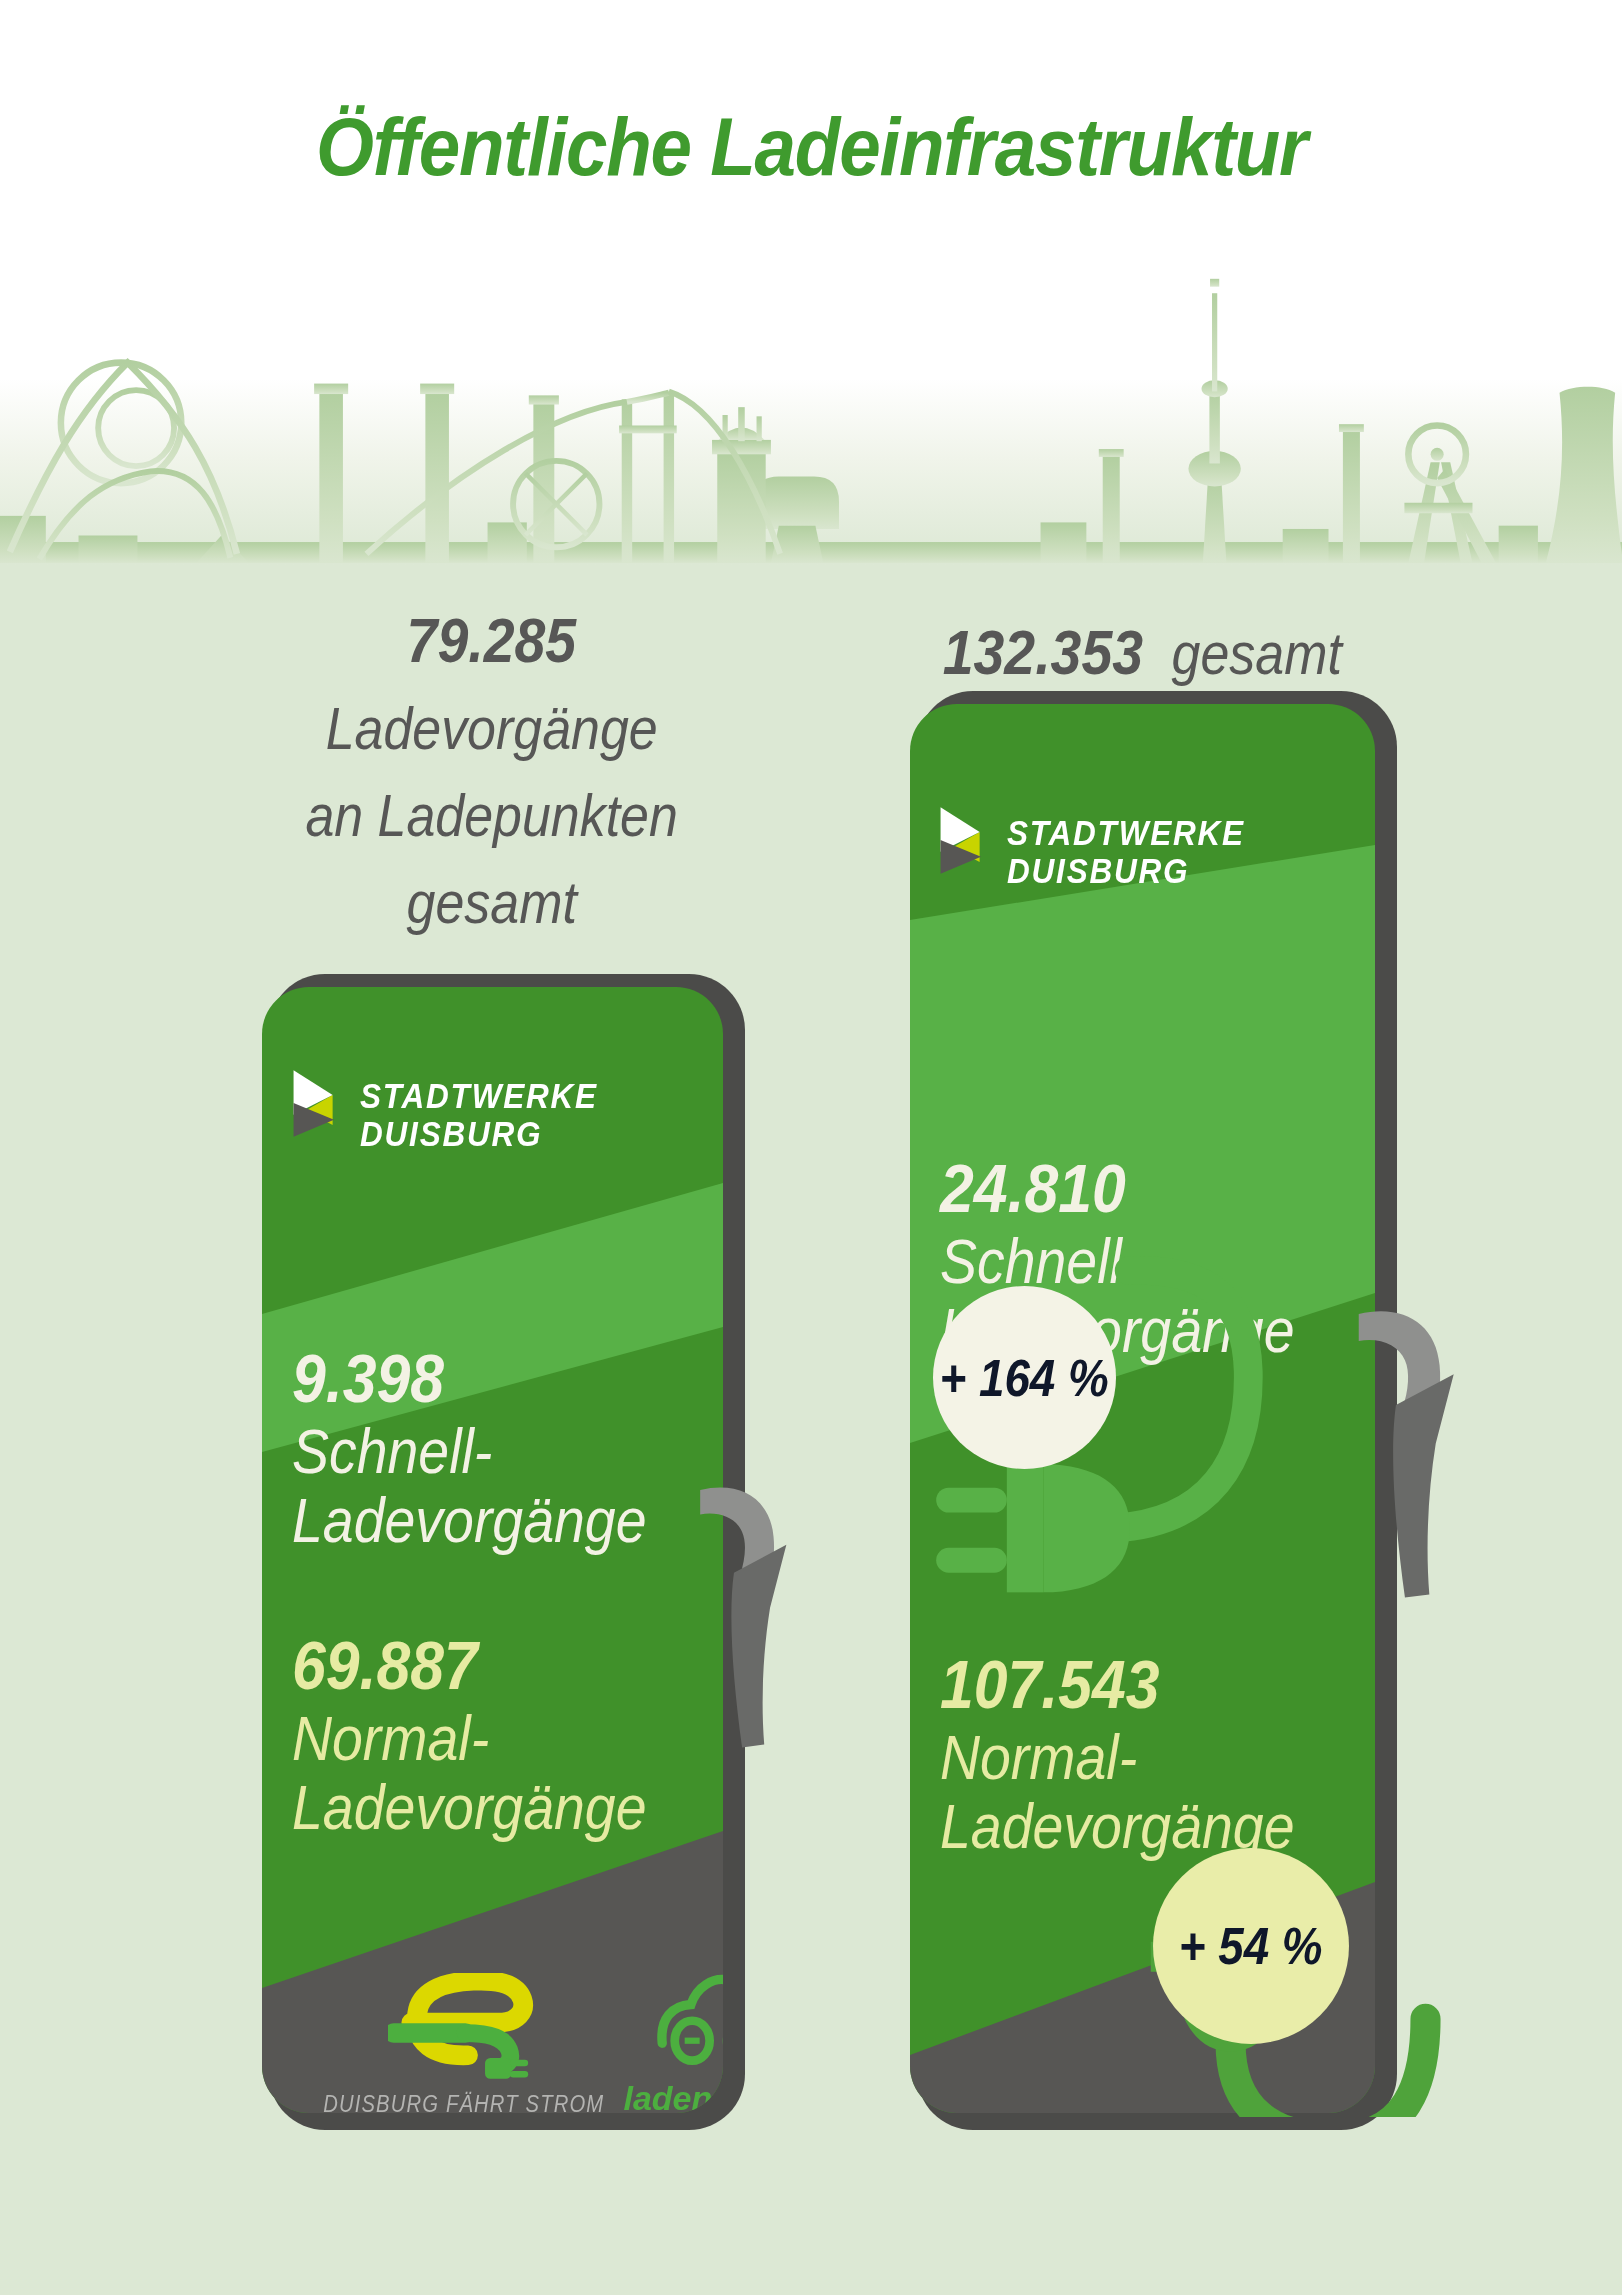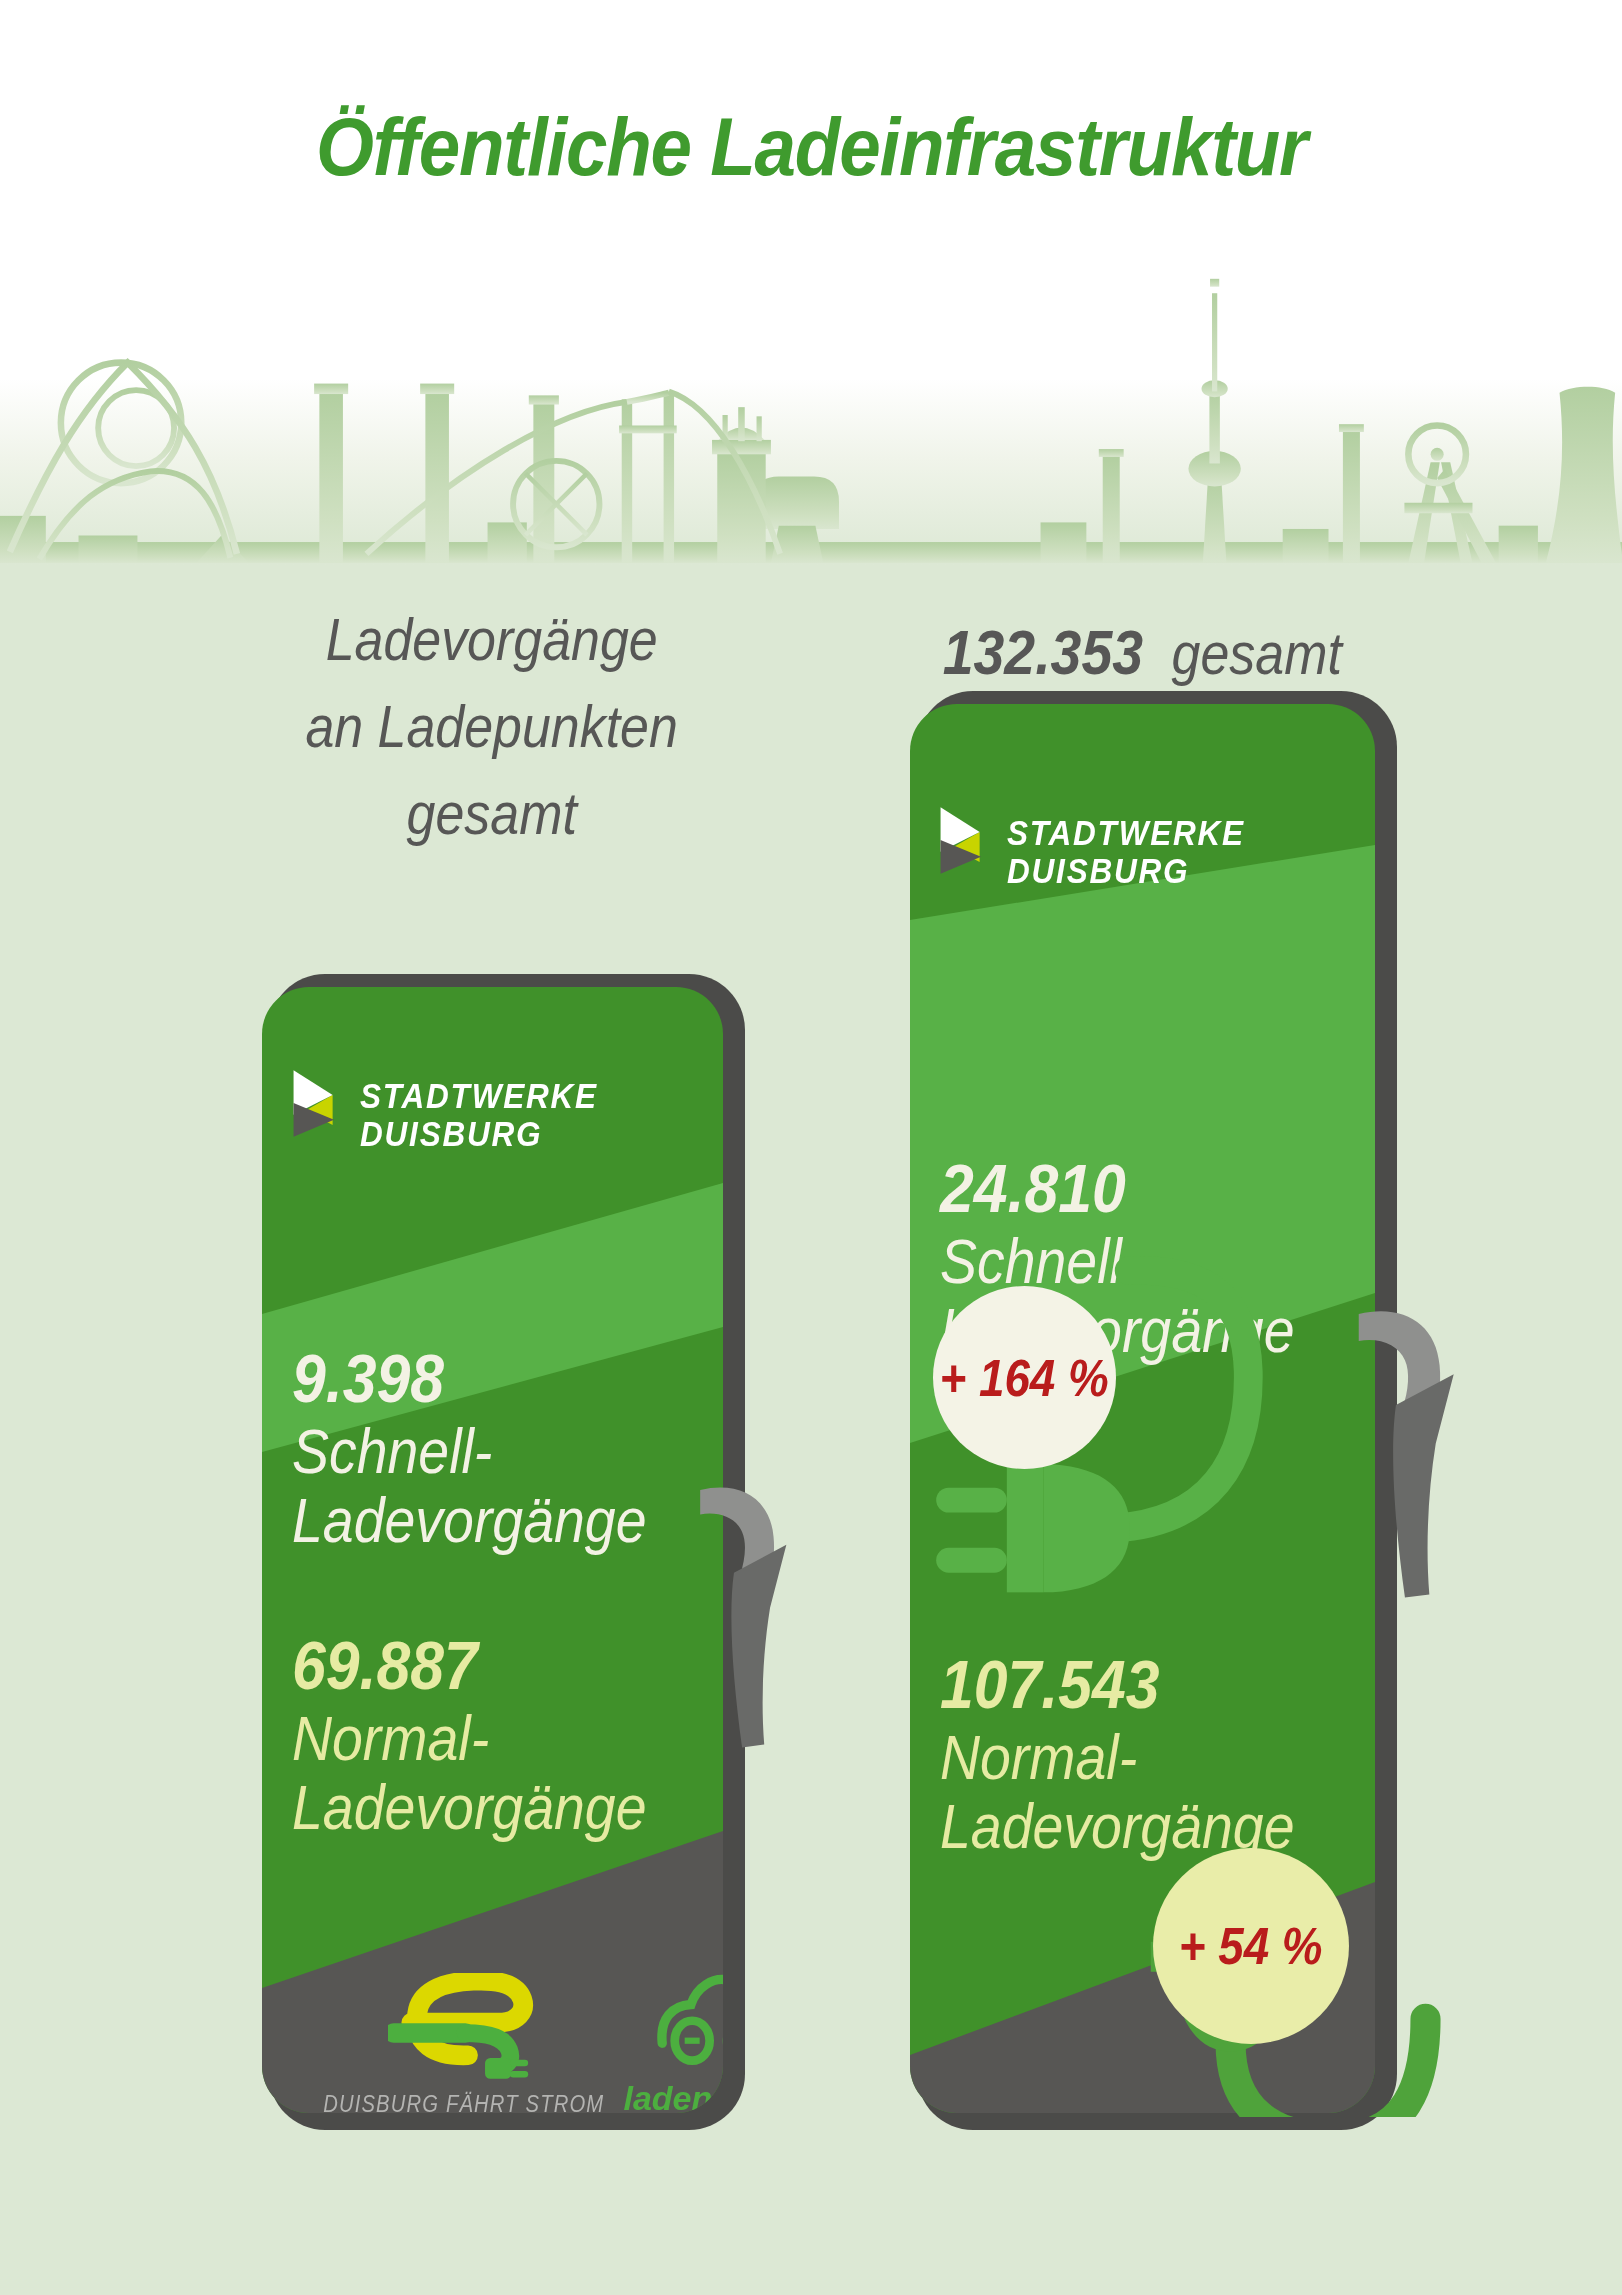--- a/index.html
+++ b/index.html
@@ -47,21 +47,21 @@
   .cream{color:#f3f2e4;}
   .pale{color:#e6eba3;}
   .pillar-2024 .stat-schnell{top:353px;}
   .pillar-2024 .stat-normal{top:640px;}
   .pillar-2025 .stat-schnell{top:446px;}
   .pillar-2025 .stat-normal{top:942px;}
 
   .deco{position:absolute;left:0;top:0;width:543px;height:1413px;pointer-events:none;}
 
   .badge{position:absolute;border-radius:50%;display:flex;align-items:center;justify-content:center;
-    font-weight:700;color:#b91c1c;white-space:nowrap;}
+    font-weight:700;color:#0f172a;white-space:nowrap;}
   .badge-164{left:23px;top:582px;width:183px;height:183px;background:#f4f3e6;font-size:52px;}
   .badge-54{left:243px;top:1144px;width:196px;height:196px;background:#e9eda9;font-size:52px;}
 
   .partners{position:absolute;left:42px;top:980px;width:378px;display:flex;justify-content:space-between;align-items:flex-end;}
   .partner{text-align:center;}
   .partner svg{display:block;margin:0 auto;}
   .partner-label{margin-top:6.5px;white-space:nowrap;}
   .partner-label.gray{font-size:23px;letter-spacing:1.3px;color:#b4b4b2;font-weight:400;}
   .partner-label.green{font-size:34px;color:#4caf3f;font-weight:700;}
 
@@ -178,20 +178,21 @@
 
       <circle cx="2196" cy="396" r="44" stroke-width="10"></circle>
       <path d="M2152,396 L2240,396" stroke-width="7"></path>
         <path d="M2196,352 L2196,440" stroke-width="7"></path>
     </g>
   </svg>
 
   <h1 class="title"><span class="cond">Öffentliche Ladeinfrastruktur</span></h1>
 
   <div class="header header-2024">
+    <div><span class="cond h-num">79.285</span></div>
     <div><span class="cond h-mid">Ladevorgänge</span></div>
     <div><span class="cond h-mid">an Ladepunkten</span></div>
     <div><span class="cond h-light">gesamt</span></div>
   </div>
 
   <div class="header header-2025">
     <span class="cond h-num">132.353</span>
     <span class="cond h-light">gesamt</span>
   </div>
 

